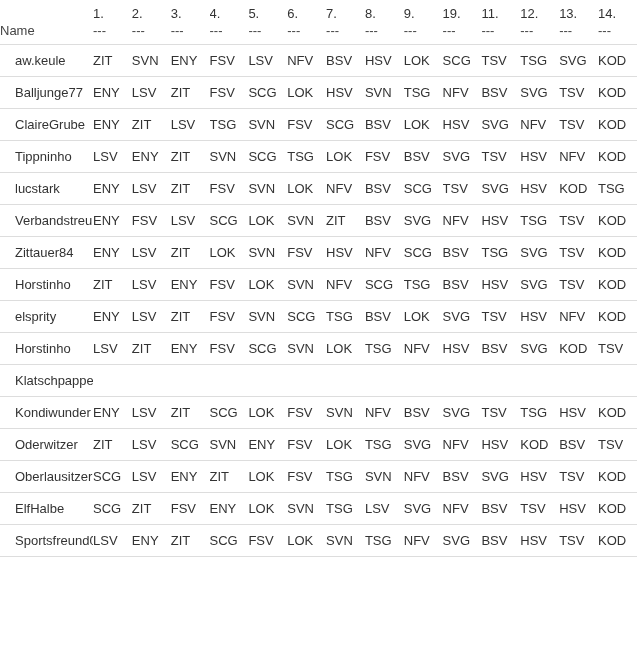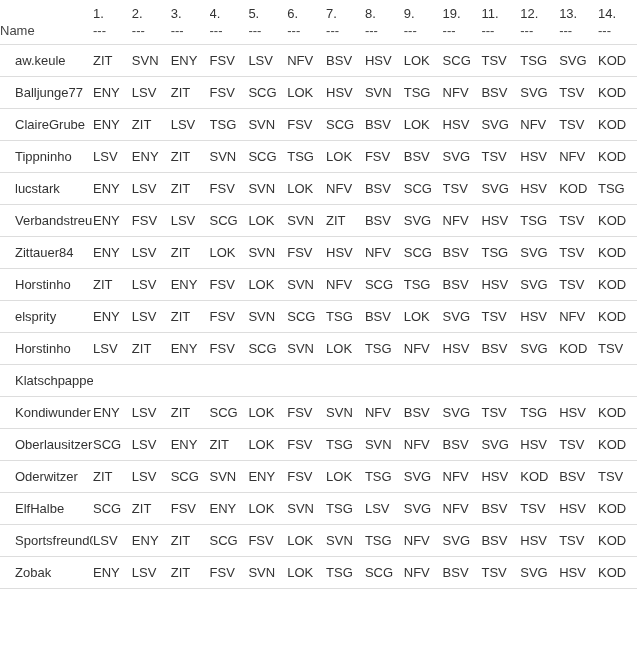--- a/index.html
+++ b/index.html
@@ -313,54 +313,54 @@
         <td>SVN</td>
         <td>NFV</td>
         <td>BSV</td>
         <td>SVG</td>
         <td>TSV</td>
         <td>TSG</td>
         <td>HSV</td>
         <td>KOD</td>
       </tr>
       <tr>
+        <td class="name-cell">Oderwitzer</td>
+        <td>ZIT</td>
+        <td>LSV</td>
+        <td>SCG</td>
+        <td>SVN</td>
+        <td>ENY</td>
+        <td>FSV</td>
+        <td>LOK</td>
+        <td>TSG</td>
+        <td>SVG</td>
+        <td>NFV</td>
+        <td>HSV</td>
+        <td>KOD</td>
+        <td>BSV</td>
+        <td>TSV</td>
+      </tr>
+      <tr>
         <td class="name-cell">Oberlausitzer</td>
         <td>SCG</td>
         <td>LSV</td>
         <td>ENY</td>
         <td>ZIT</td>
         <td>LOK</td>
         <td>FSV</td>
         <td>TSG</td>
         <td>SVN</td>
         <td>NFV</td>
         <td>BSV</td>
         <td>SVG</td>
         <td>HSV</td>
         <td>TSV</td>
         <td>KOD</td>
       </tr>
       <tr>
-        <td class="name-cell">Oderwitzer</td>
-        <td>ZIT</td>
-        <td>LSV</td>
-        <td>SCG</td>
-        <td>SVN</td>
-        <td>ENY</td>
-        <td>FSV</td>
-        <td>LOK</td>
-        <td>TSG</td>
-        <td>SVG</td>
-        <td>NFV</td>
-        <td>HSV</td>
-        <td>KOD</td>
-        <td>BSV</td>
-        <td>TSV</td>
-      </tr>
-      <tr>
         <td class="name-cell">ElfHalbe</td>
         <td>SCG</td>
         <td>ZIT</td>
         <td>FSV</td>
         <td>ENY</td>
         <td>LOK</td>
         <td>SVN</td>
         <td>TSG</td>
         <td>LSV</td>
         <td>SVG</td>
@@ -378,33 +378,16 @@
         <td>SCG</td>
         <td>FSV</td>
         <td>LOK</td>
         <td>SVN</td>
         <td>TSG</td>
         <td>NFV</td>
         <td>SVG</td>
         <td>BSV</td>
         <td>HSV</td>
         <td>TSV</td>
-        <td>KOD</td>
-      </tr>
-      <tr>
-        <td class="name-cell">Zobak</td>
-        <td>ENY</td>
-        <td>LSV</td>
-        <td>ZIT</td>
-        <td>FSV</td>
-        <td>SVN</td>
-        <td>LOK</td>
-        <td>TSG</td>
-        <td>SCG</td>
-        <td>NFV</td>
-        <td>BSV</td>
-        <td>TSV</td>
-        <td>SVG</td>
-        <td>HSV</td>
         <td>KOD</td>
       </tr>
     </tbody>
 </table>
 
 </body></html>

